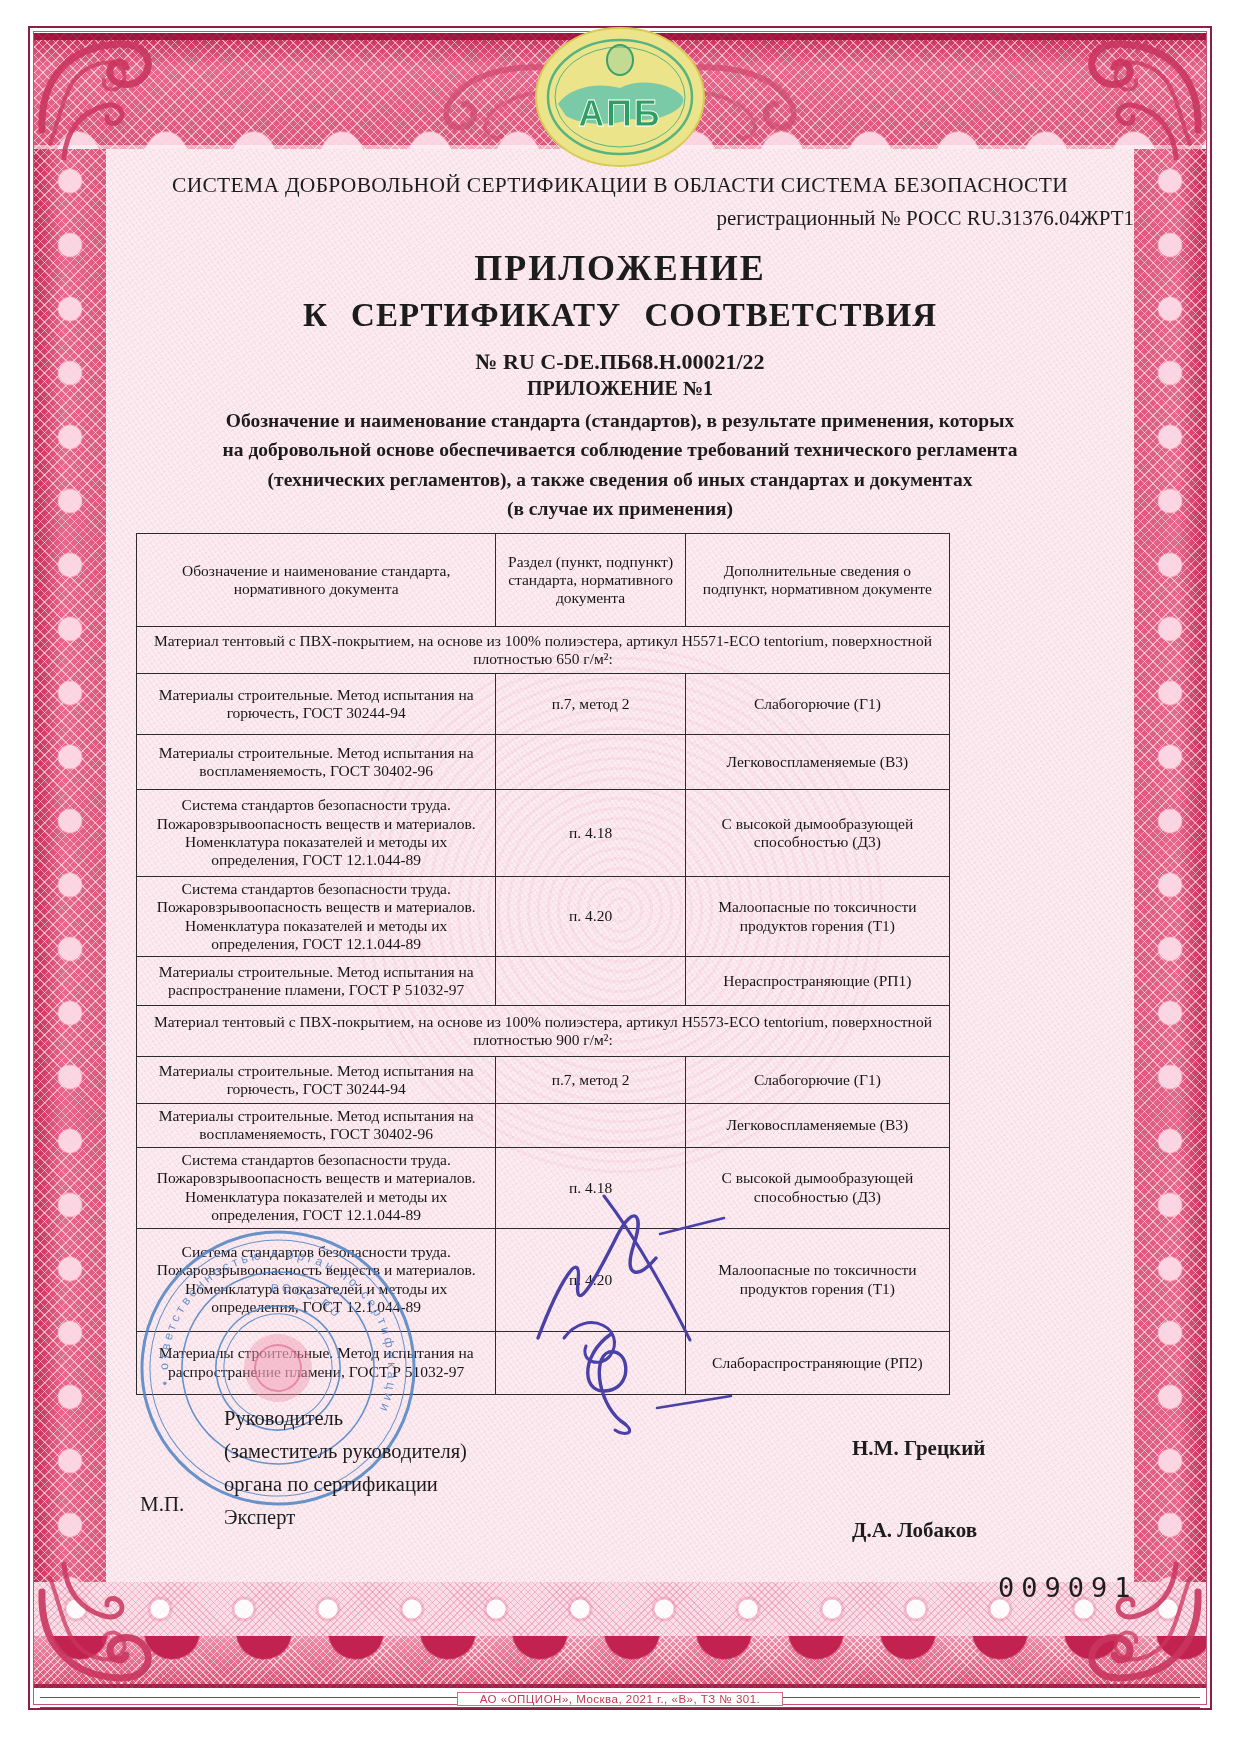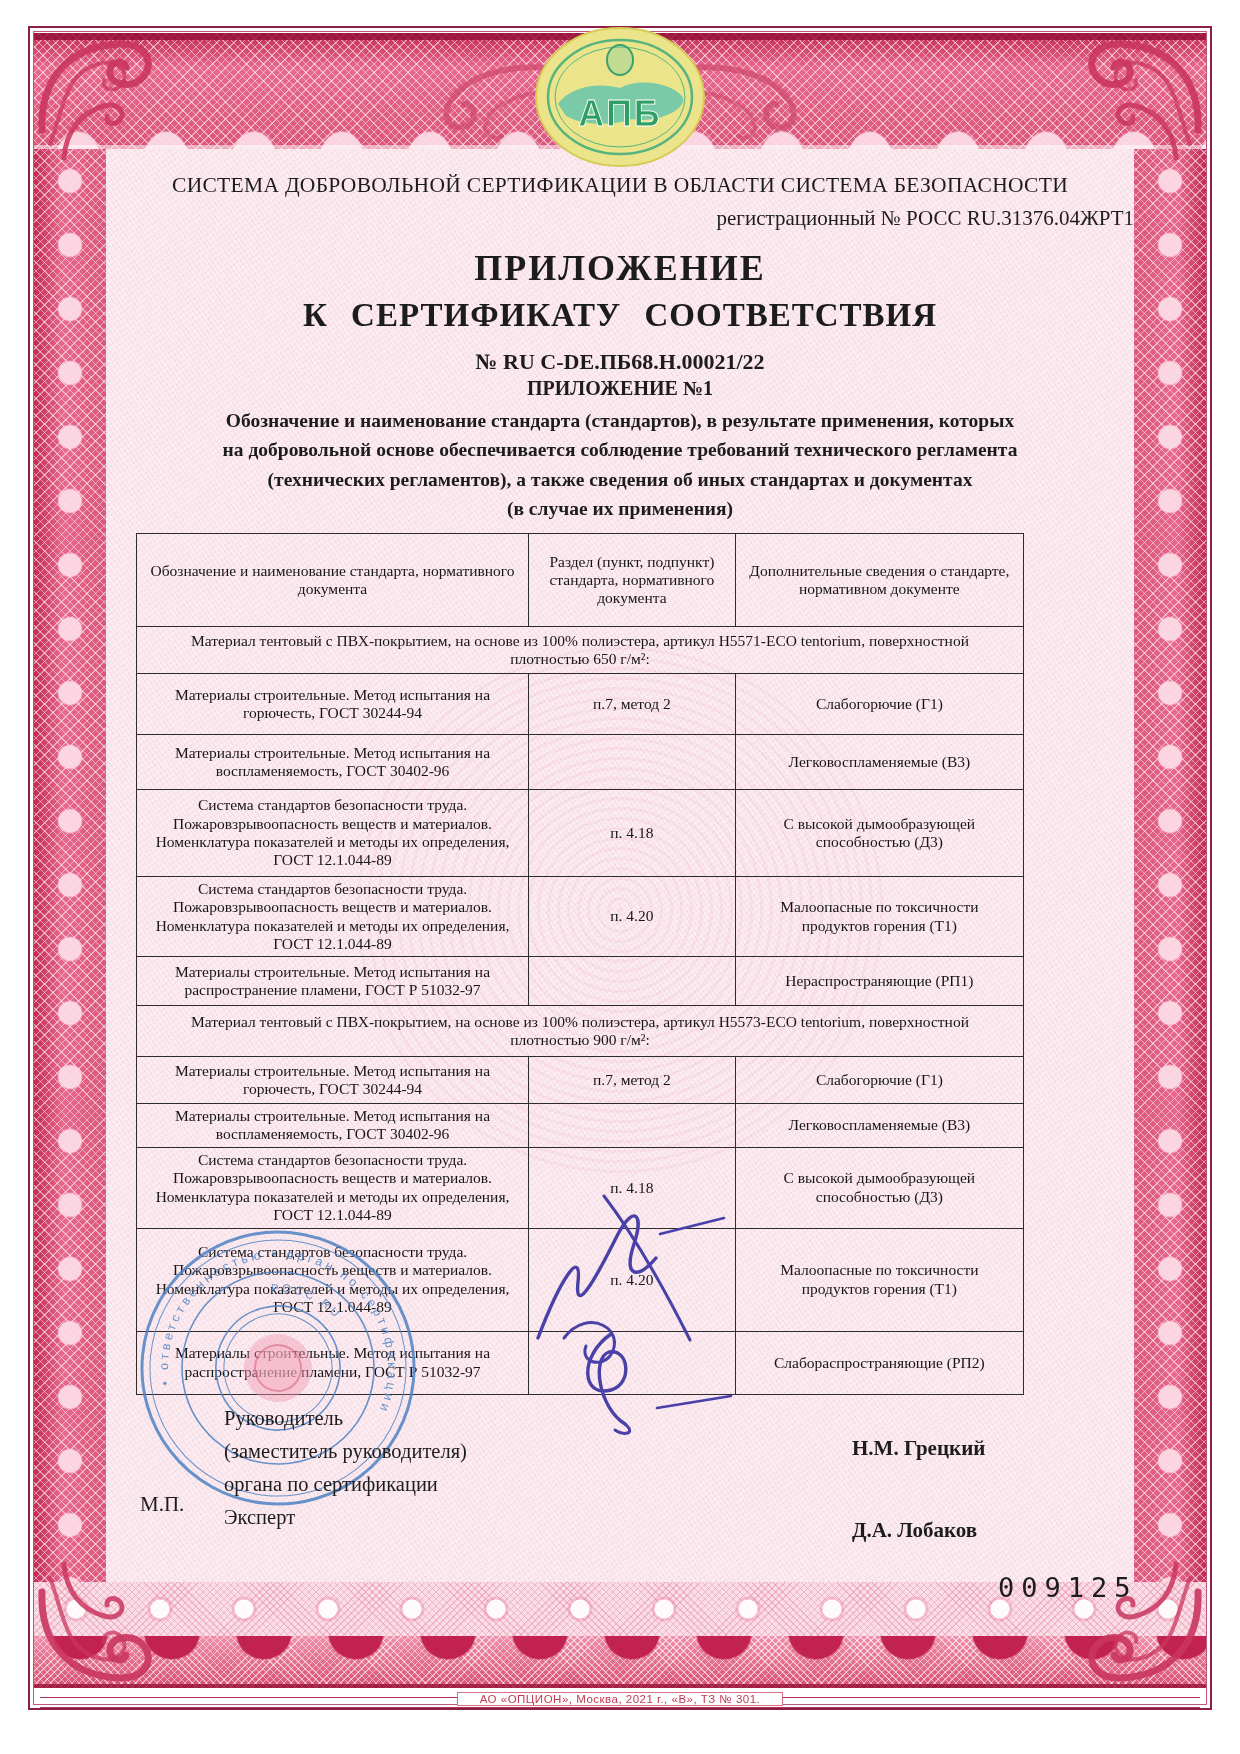--- a/index.html
+++ b/index.html
@@ -85,21 +85,21 @@
   .content{position:absolute;left:106px;right:106px;top:149px;text-align:center;}
   .sysline{margin-top:24px;font-size:21.5px;letter-spacing:.3px;}
   .regline{margin-top:8px;font-size:21px;text-align:right;}
   .title1{margin-top:16px;font-size:36px;font-weight:bold;letter-spacing:2px;}
   .title2{margin-top:8px;font-size:33px;font-weight:bold;letter-spacing:1px;word-spacing:14px;}
   .certno{margin-top:15px;font-size:22px;font-weight:bold;}
   .appx{margin-top:2px;font-size:20px;font-weight:bold;}
   .intro{margin-top:6px;font-size:19.5px;font-weight:bold;line-height:1.5;}
 
   
-  table.cert{border-collapse:collapse;width:888px;margin:10px auto 0 30px;
+  table.cert{border-collapse:collapse;width:814px;margin:10px auto 0 30px;
     font-size:15.5px;line-height:1.18;color:#161616;}
   table.cert td{border:1.4px solid #2c2c2c;text-align:center;vertical-align:middle;padding:3px 10px;}
   table.cert td.mat{padding:3px 14px;}
   tr.h-head td{height:86px;}
   tr.h-mat td{height:40px;}
   tr.h-a td{height:54px;} tr.h-b td{height:48px;} tr.h-c td{height:80px;}
   tr.h-d td{height:70px;} tr.h-e td{height:42px;}
   tr.h-mat2 td{height:44px;}
   tr.h-f td{height:40px;} tr.h-g td{height:36px;} tr.h-h td{height:74px;}
   tr.h-i td{height:96px;} tr.h-j td{height:56px;}
@@ -209,21 +209,21 @@
   <table class="cert">
     <colgroup>
         <col style="width:44.2%">
         <col style="width:23.3%">
         <col style="width:32.5%">
       </colgroup>
     <tbody>
         <tr class="h-head">
       <td>Обозначение и наименование стандарта, нормативного документа</td>
       <td>Раздел (пункт, подпункт) стандарта, нормативного документа</td>
-      <td>Дополнительные сведения о стандарте, нормативном документе</td>
+      <td>Дополнительные сведения о подпункт, нормативном документе</td>
     </tr>
     <tr class="h-mat">
       <td class="mat" colspan="3">Материал тентовый с ПВХ-покрытием, на основе из 100% полиэстера, артикул H5571-ECO tentorium, поверхностной плотностью 650 г/м²:</td>
     </tr>
     <tr class="h-a">
       <td>Материалы строительные. Метод испытания на горючесть, ГОСТ 30244-94</td>
       <td>п.7, метод 2</td>
       <td>Слабогорючие (Г1)</td>
     </tr>
     <tr class="h-b">
@@ -313,16 +313,16 @@
   <path d="M92,8 C118,42 150,96 178,152" stroke-width="3"></path>
   <path d="M52,150 C76,118 116,142 98,168 C88,180 68,174 74,158" stroke-width="3"></path>
   <path d="M148,46 L212,30" stroke-width="2.6"></path>
 </svg>
 <svg class="sig2" viewBox="0 0 200 120" fill="none" stroke="#4940a8" stroke-width="3.4" stroke-linecap="round">
   <path d="M66,18 C34,40 36,82 66,74 C88,68 84,32 64,36 C46,42 54,92 80,108"></path>
   <path d="M80,108 C92,118 78,120 70,114" stroke-width="3"></path>
   <path d="M112,92 L186,80" stroke-width="2.6"></path>
 </svg>
 
-<div class="serial">009125</div>
+<div class="serial">009091</div>
 <div class="imprint">
   <span>АО «ОПЦИОН», Москва, 2021 г., «В», ТЗ № 301.</span>
 </div>
 
 </body></html>

